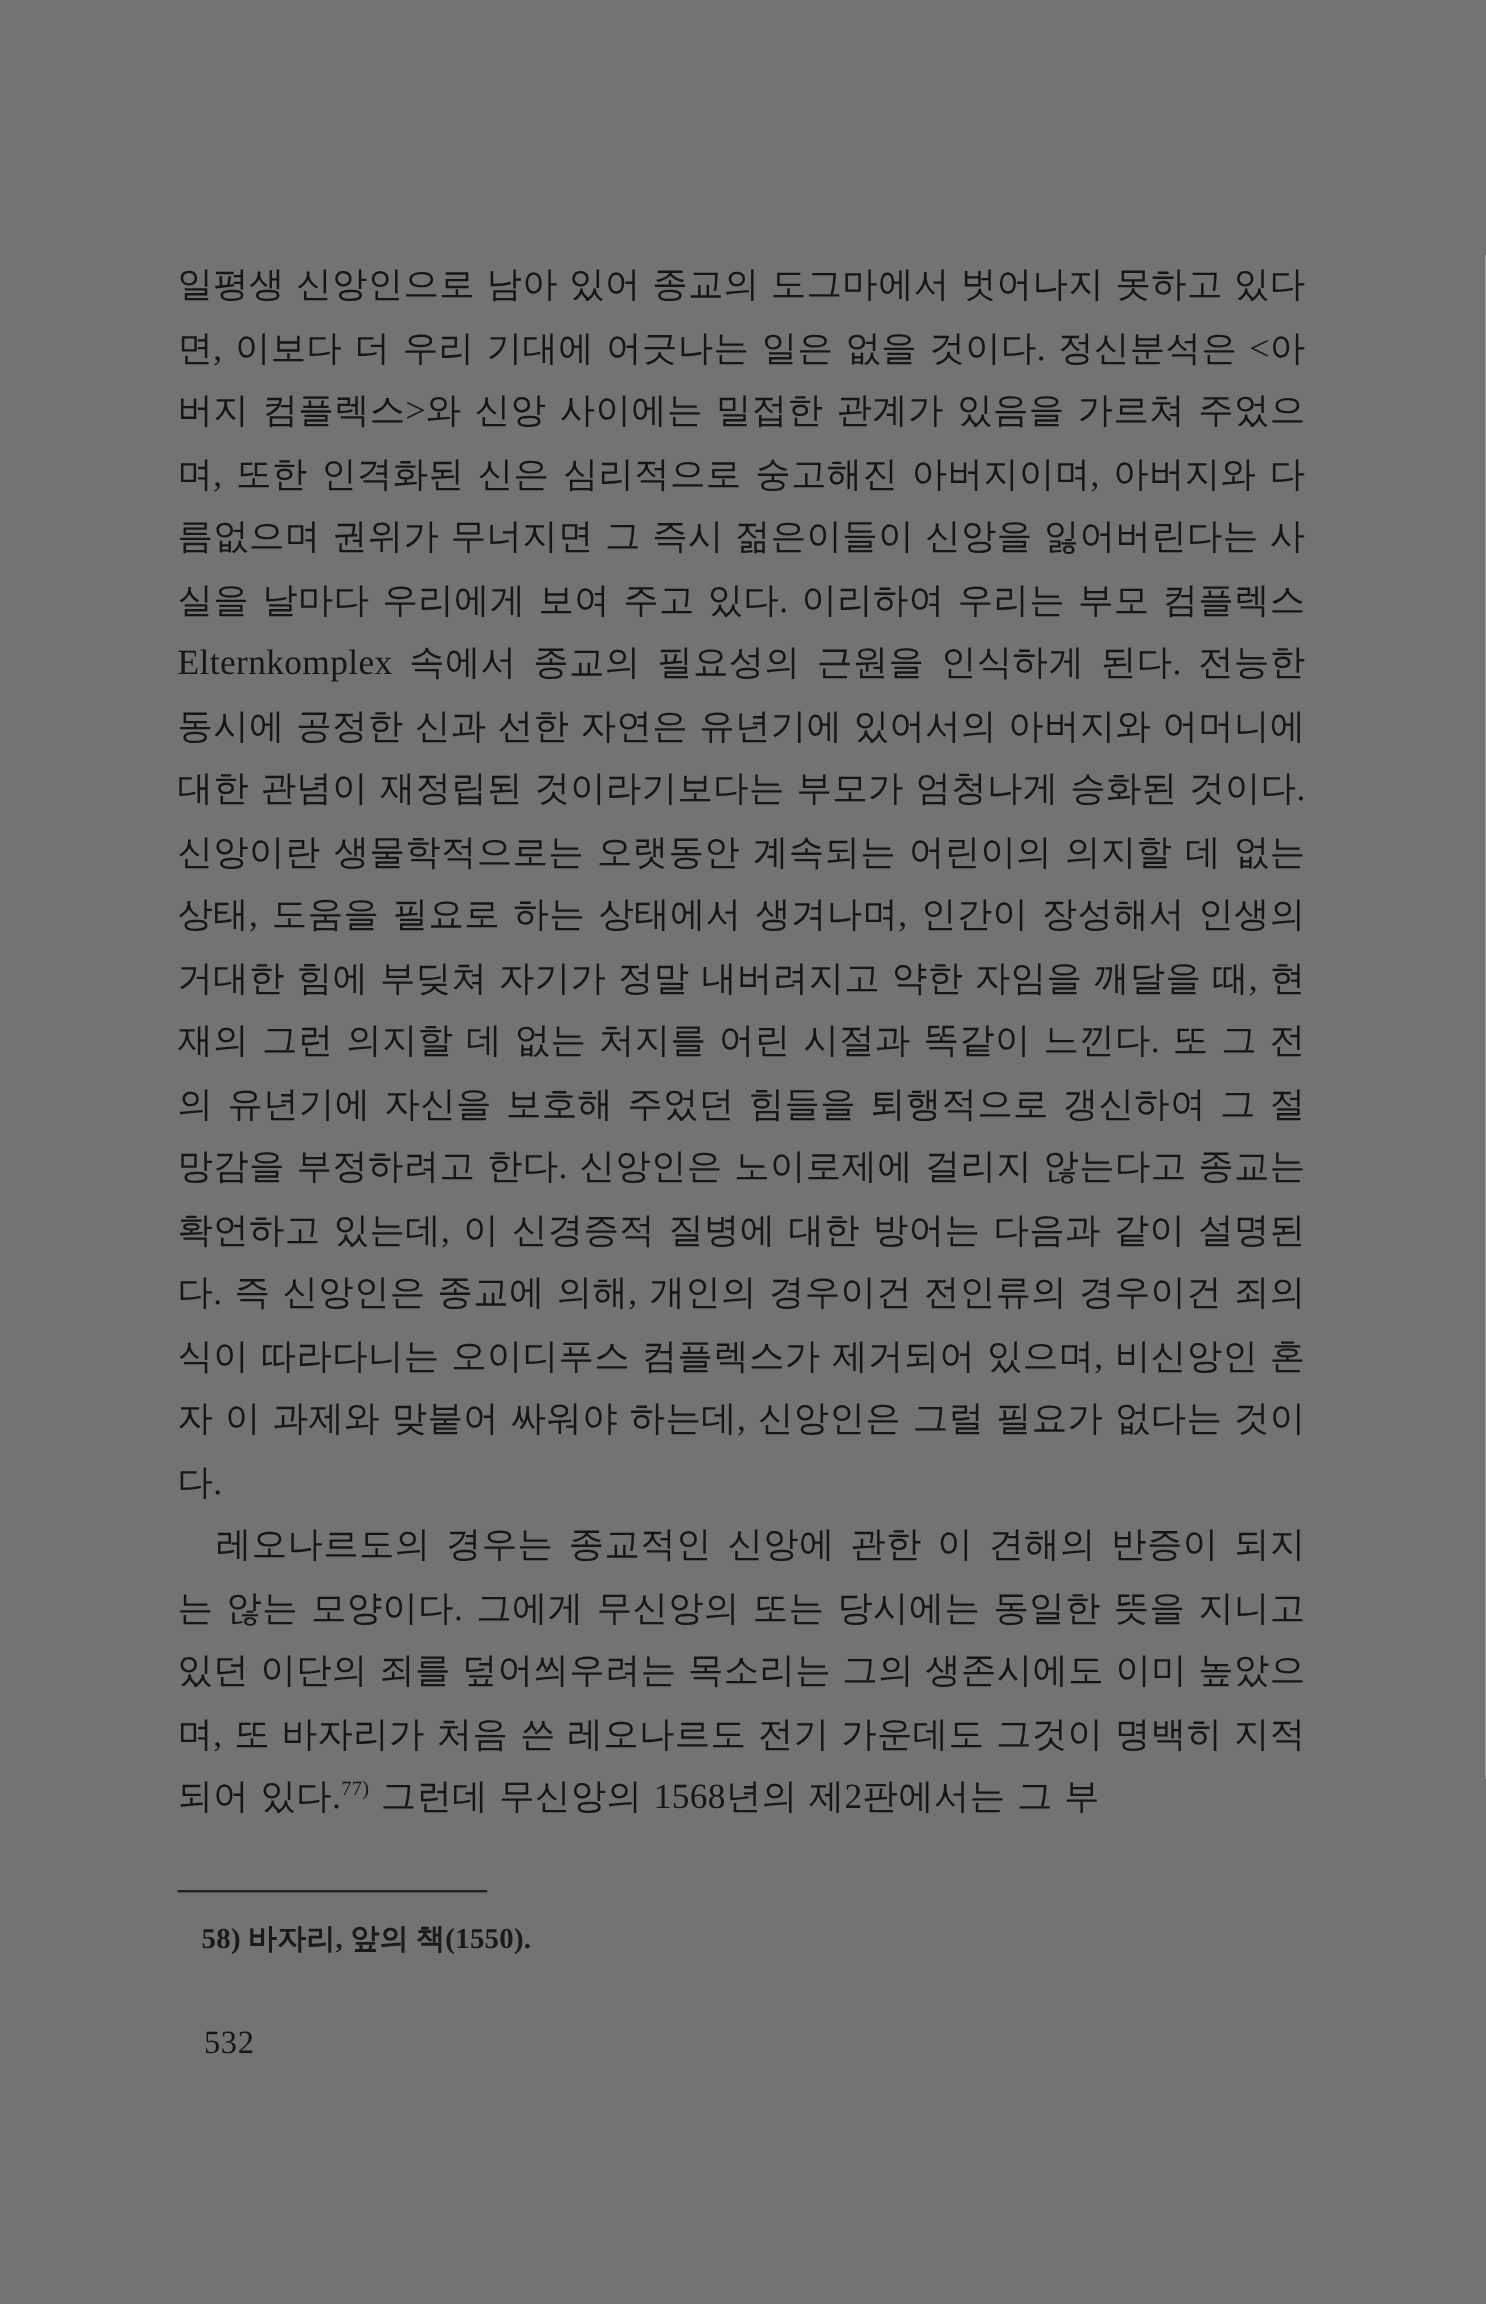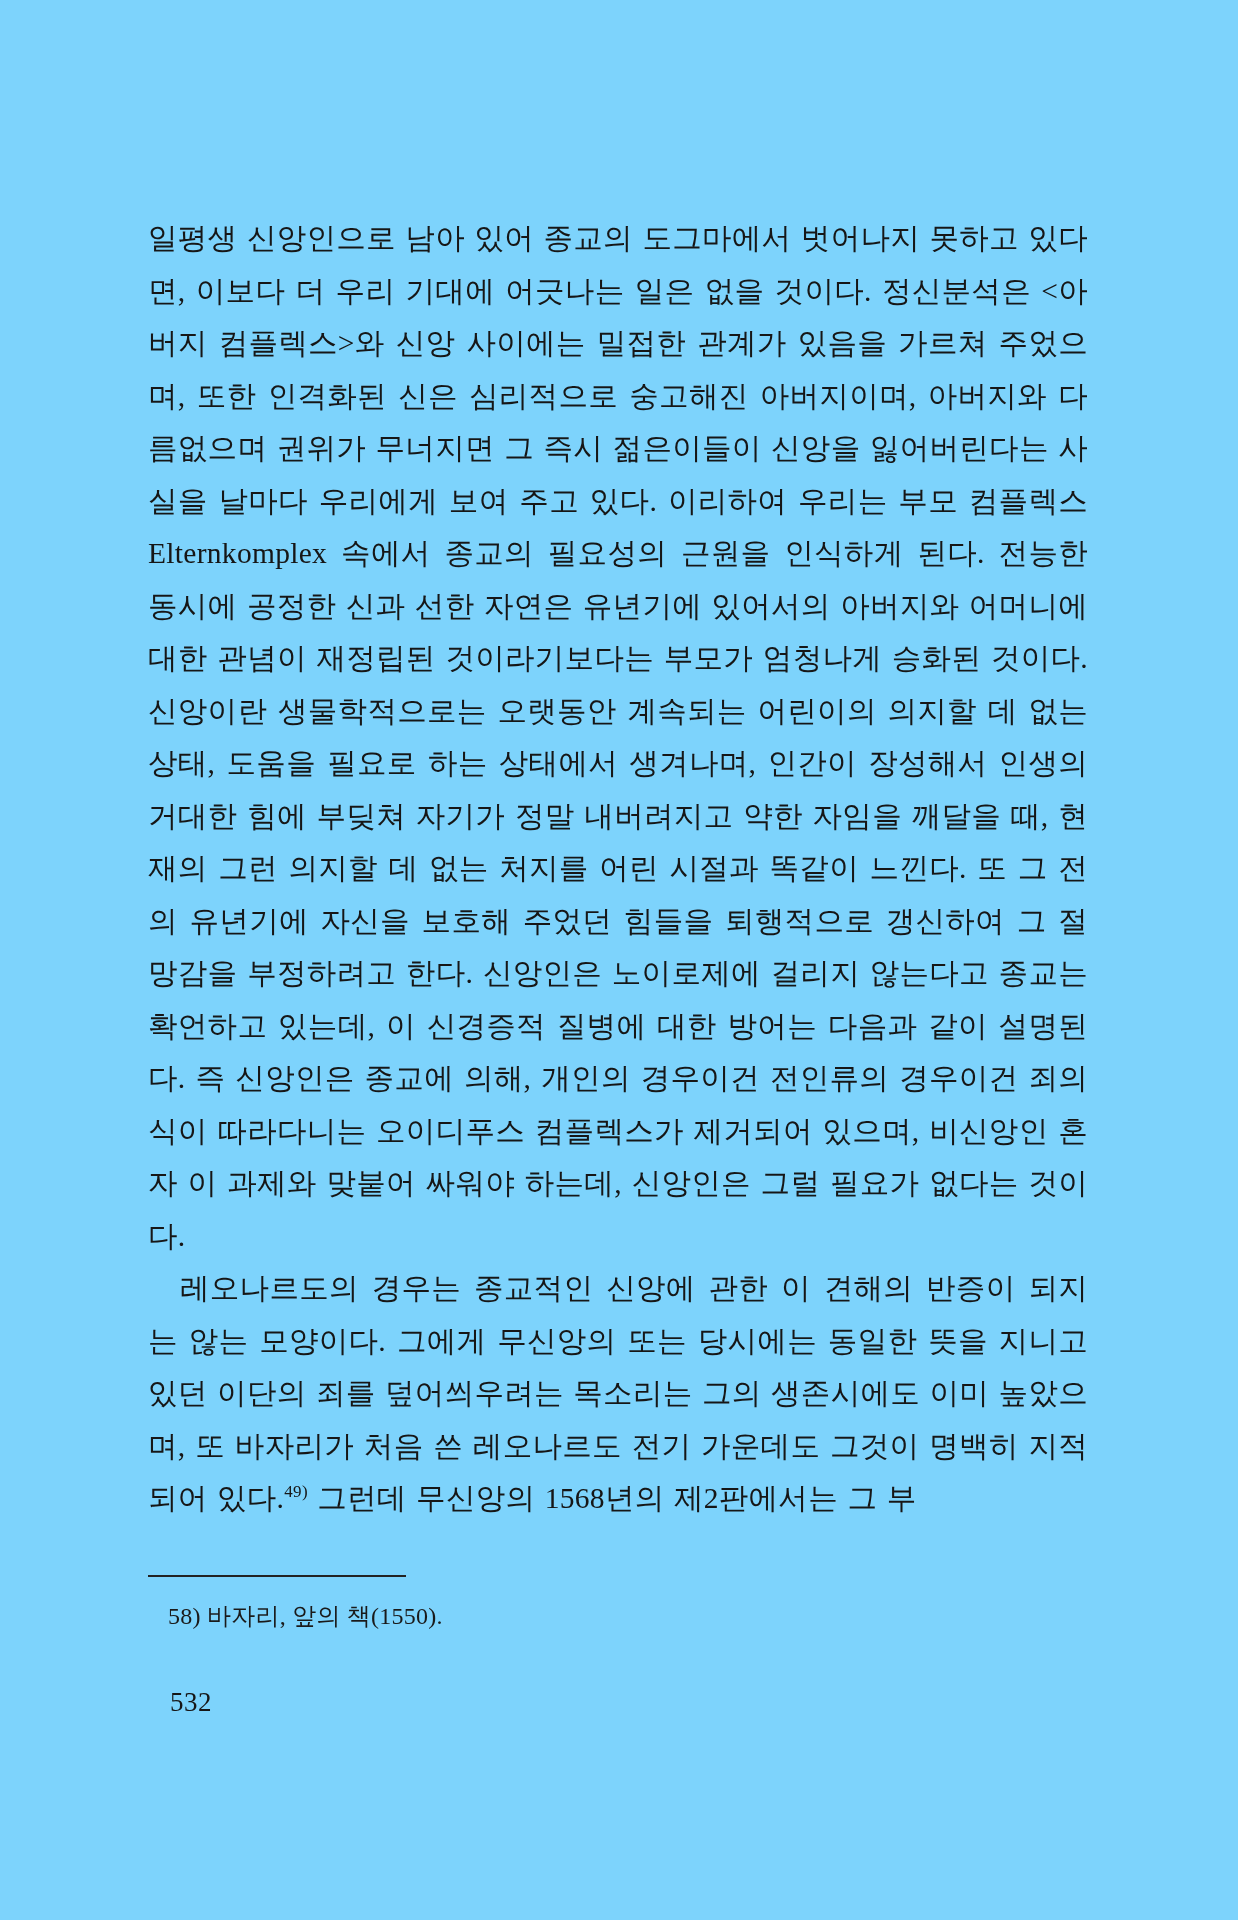--- a/index.html
+++ b/index.html
@@ -14,21 +14,21 @@
     color: #1a1a1a;
     position: relative;
     overflow: hidden;
   }
   .page {
     position: absolute;
     left: 0;
     top: 0;
     width: 1238px;
     height: 1920px;
-    background: #7dd3fc;
+    background: #737373;
   }
   .text-block {
     position: absolute;
     left: 148px;
     top: 212px;
     width: 940px;
   }
   .para {
     margin: 0 0 0 0;
     font-size: 29.5px;
@@ -57,38 +57,39 @@
   }
   .footnote {
     position: absolute;
     left: 168px;
     top: 1598px;
     width: 800px;
     font-size: 24px;
     line-height: 36px;
     color: #1a1a1a;
     letter-spacing: 0.01em;
+    font-weight: bold;
   }
   .page-number {
     position: absolute;
     left: 170px;
     top: 1687px;
     font-size: 27px;
     letter-spacing: 0.02em;
     color: #161616;
   }
 </style>
 </head>
 <body>
 
 <div class="page">
 
   <div class="text-block">
     <p class="para">일평생 신앙인으로 남아 있어 종교의 도그마에서 벗어나지 못하고 있다면, 이보다 더 우리 기대에 어긋나는 일은 없을 것이다. 정신분석은 &lt;아버지 컴플렉스&gt;와 신앙 사이에는 밀접한 관계가 있음을 가르쳐 주었으며, 또한 인격화된 신은 심리적으로 숭고해진 아버지이며, 아버지와 다름없으며 권위가 무너지면 그 즉시 젊은이들이 신앙을 잃어버린다는 사실을 날마다 우리에게 보여 주고 있다. 이리하여 우리는 부모 컴플렉스 Elternkomplex 속에서 종교의 필요성의 근원을 인식하게 된다. 전능한 동시에 공정한 신과 선한 자연은 유년기에 있어서의 아버지와 어머니에 대한 관념이 재정립된 것이라기보다는 부모가 엄청나게 승화된 것이다. 신앙이란 생물학적으로는 오랫동안 계속되는 어린이의 의지할 데 없는 상태, 도움을 필요로 하는 상태에서 생겨나며, 인간이 장성해서 인생의 거대한 힘에 부딪쳐 자기가 정말 내버려지고 약한 자임을 깨달을 때, 현재의 그런 의지할 데 없는 처지를 어린 시절과 똑같이 느낀다. 또 그 전의 유년기에 자신을 보호해 주었던 힘들을 퇴행적으로 갱신하여 그 절망감을 부정하려고 한다. 신앙인은 노이로제에 걸리지 않는다고 종교는 확언하고 있는데, 이 신경증적 질병에 대한 방어는 다음과 같이 설명된다. 즉 신앙인은 종교에 의해, 개인의 경우이건 전인류의 경우이건 죄의식이 따라다니는 오이디푸스 컴플렉스가 제거되어 있으며, 비신앙인 혼자 이 과제와 맞붙어 싸워야 하는데, 신앙인은 그럴 필요가 없다는 것이다.</p>
-    <p class="para indent"><span>레오나르도의 경우는 종교적인 신앙에 관한 이 견해의 반증이 되지는 않는 모양이다. 그에게 무신앙의 또는 당시에는 동일한 뜻을 지니고 있던 이단의 죄를 덮어씌우려는 목소리는 그의 생존시에도 이미 높았으며, 또 바자리가 처음 쓴 레오나르도 전기 가운데도 그것이 명백히 지적되어 있다.</span><span class="sup">49)</span><span> 그런데 무신앙의 1568년의 제2판에서는 그 부</span></p>
+    <p class="para indent"><span>레오나르도의 경우는 종교적인 신앙에 관한 이 견해의 반증이 되지는 않는 모양이다. 그에게 무신앙의 또는 당시에는 동일한 뜻을 지니고 있던 이단의 죄를 덮어씌우려는 목소리는 그의 생존시에도 이미 높았으며, 또 바자리가 처음 쓴 레오나르도 전기 가운데도 그것이 명백히 지적되어 있다.</span><span class="sup">77)</span><span> 그런데 무신앙의 1568년의 제2판에서는 그 부</span></p>
   </div>
 
   <div class="footnote-rule"></div>
 
   <div class="footnote">58) 바자리, 앞의 책(1550).</div>
 
   <div class="page-number">532</div>
 
 </div>
 

